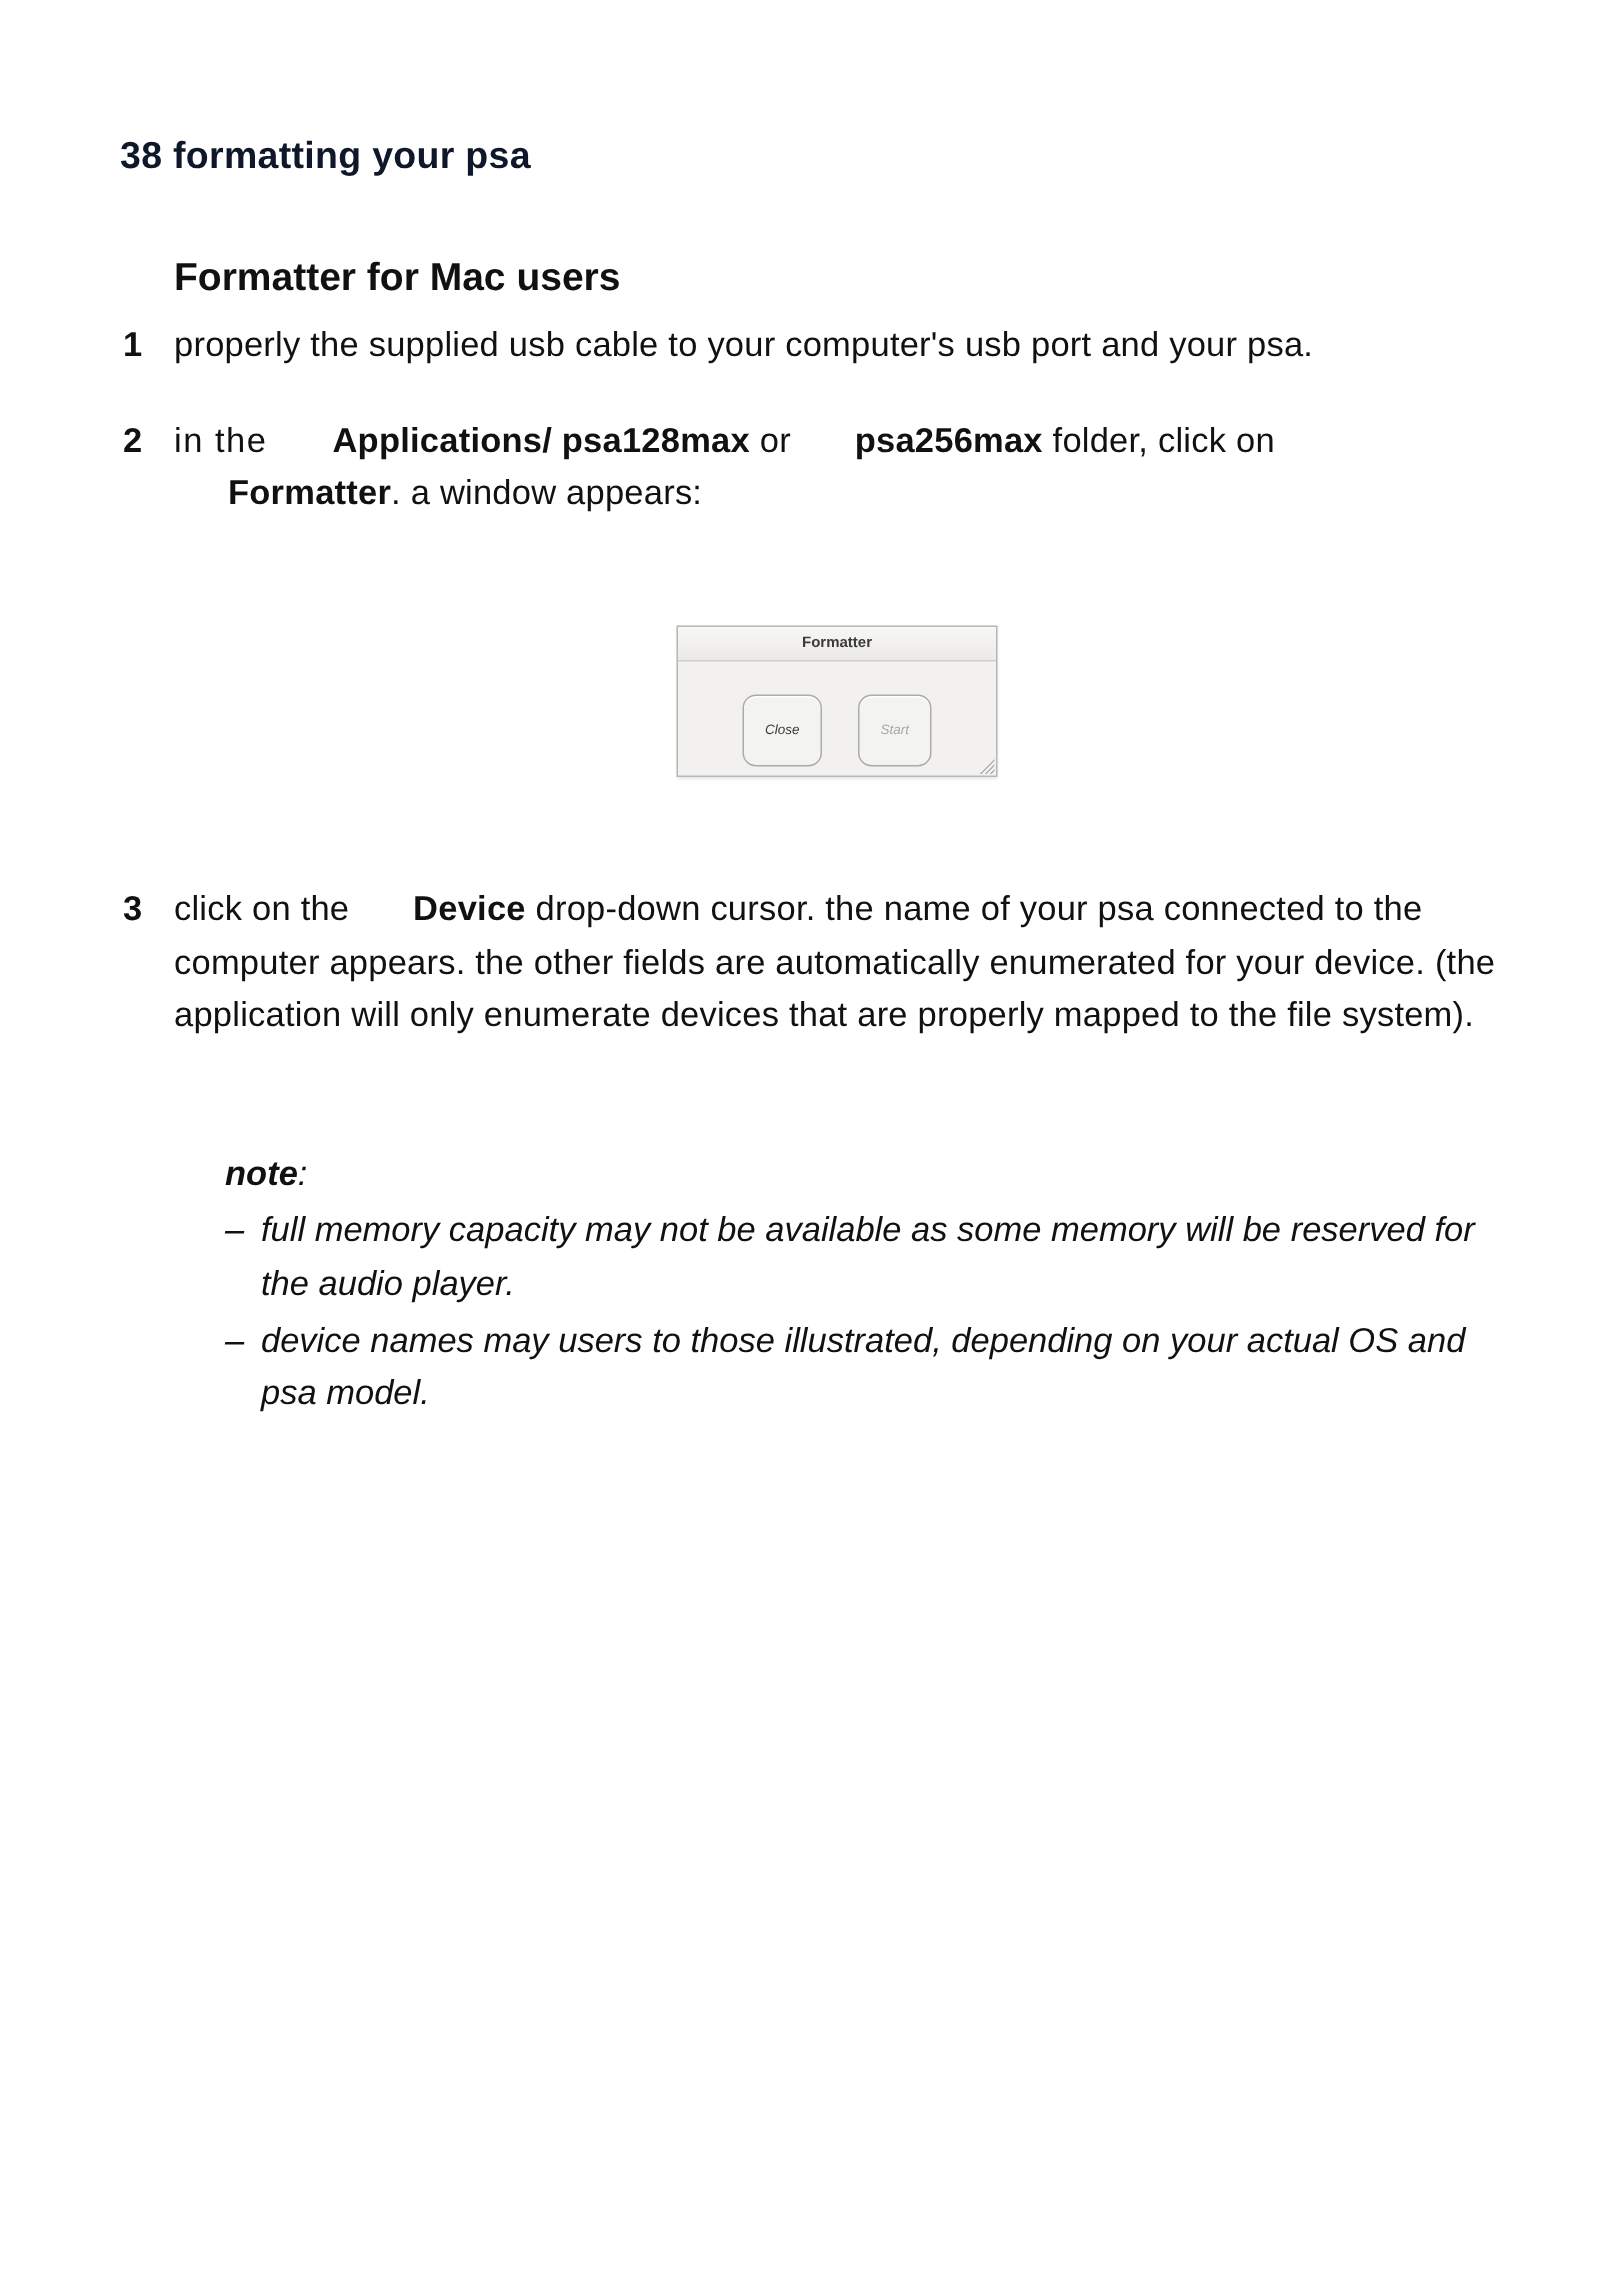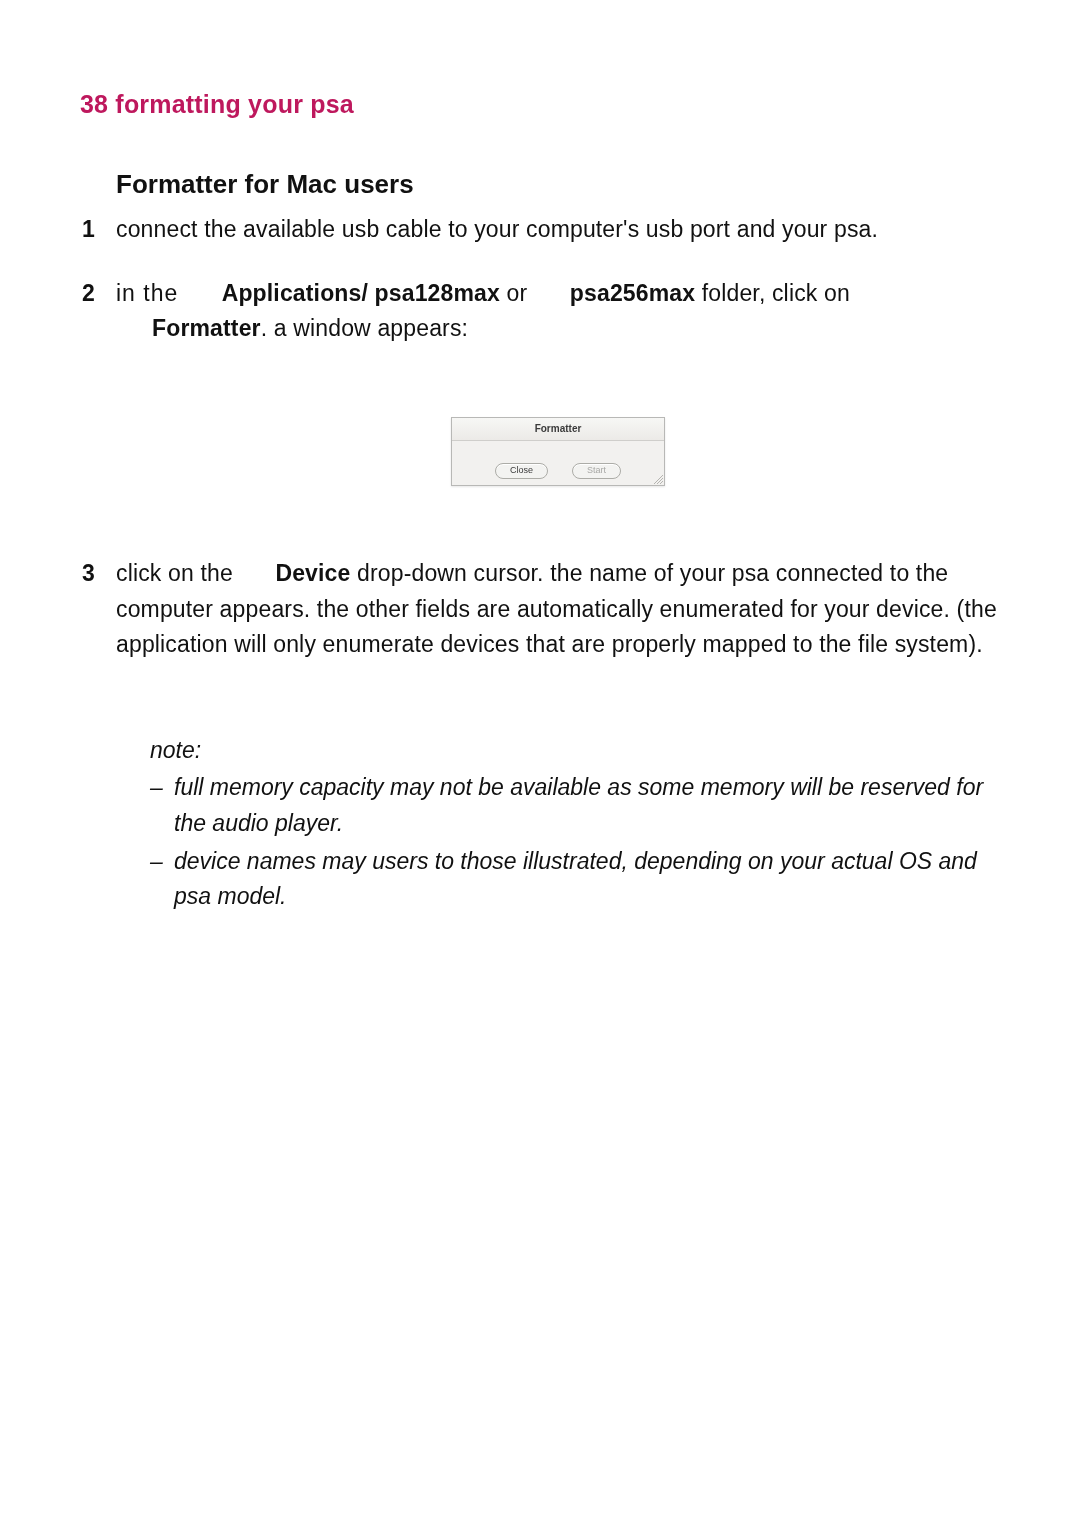--- a/index.html
+++ b/index.html
@@ -9,21 +9,21 @@
     min-height: 1523px;
     background: #fff;
     font-family: "Helvetica Neue", Arial, sans-serif;
     color: #111;
   }
   .page {
     padding: 90px 80px 60px 80px;
     box-sizing: border-box;
   }
   .header {
-    color: #be185d;
+    color: #0f172a;
     font-weight: 700;
     font-size: 25px;
     margin-bottom: 50px;
     letter-spacing: 0.2px;
   }
   .subhead {
     font-weight: 700;
     font-size: 26px;
     margin: 0 0 12px 0;
   }
@@ -116,44 +116,45 @@
     justify-content: center;
     gap: 24px;
     padding: 22px 0 6px 0;
   }
   .macbtn {
     font-size: 9px;
     color: #3b3b3b;
     background: #f3f3f1;
     border: 1px solid #acaca7;
     border-radius: 9px;
-    padding: 0 14px;
+    padding: 16px 14px;
     height: 14px;
     line-height: 13px;
     box-shadow: inset 0 1px 0 #fff;
+    font-style: italic;
   }
   .macbtn.disabled { color: #a9a9a6; }
   .resize-grip {
     position: absolute;
     right: 1px; bottom: 1px;
     width: 11px; height: 11px;
     background:
       linear-gradient(135deg, transparent 0 55%, #b5b4b0 55% 60%, transparent 60% 70%, #b5b4b0 70% 75%, transparent 75% 85%, #b5b4b0 85% 90%, transparent 90%);
   }
 
   
   .notes {
     margin-top: 70px;
     font-size: 23px;
     line-height: 1.55;
     padding-left: 34px;
   }
   .notes .note-head {
     font-style: italic;
-    font-weight: 400;
+    font-weight: 700;
   }
   .notes .note-colon { font-style: italic; }
   .note-item {
     display: flex;
     font-style: italic;
     margin-top: 2px;
   }
   .note-item .dash {
     width: 24px; flex: 0 0 24px;
   }
@@ -164,21 +165,21 @@
 <div class="page">
 
   <div class="header">38 formatting your psa</div>
 
   <div class="content">
 
     <div class="subhead">Formatter for Mac users</div>
 
     <div class="step" style="margin-left:-34px;">
       <div class="num">1</div>
-      <div class="body">connect the available usb cable to your computer's usb port and your psa.</div>
+      <div class="body">properly the supplied usb cable to your computer's usb port and your psa.</div>
     </div>
 
     <div class="step" style="margin-left:-34px;">
       <div class="num">2</div>
       <div class="body">
         <span class="step2-inthe">in the </span><span class="bold">Applications/ psa128max</span><span> or </span><span class="bold">psa256max</span><span> folder, click on </span><span class="bold">Formatter</span><span>. a window appears:</span>
       </div>
     </div>
 
     <div class="window-wrap">

